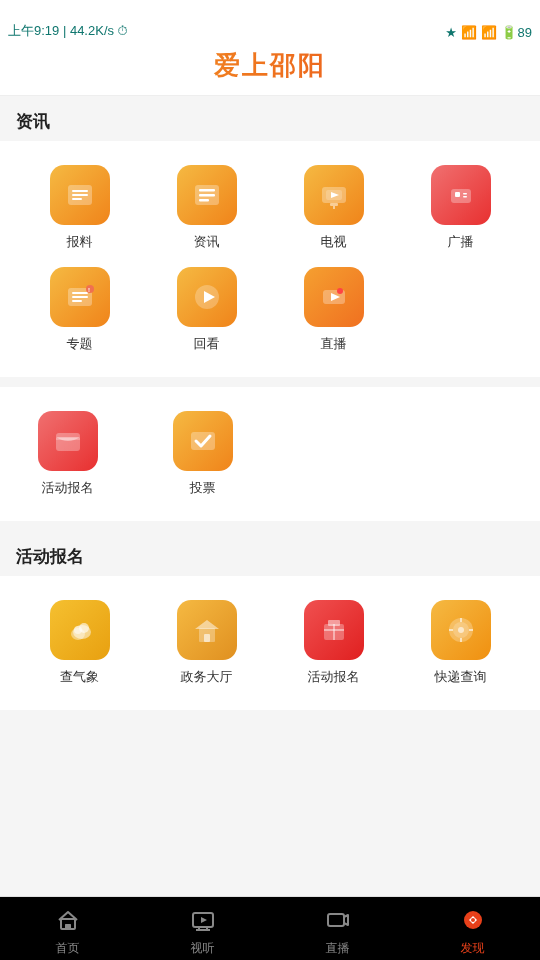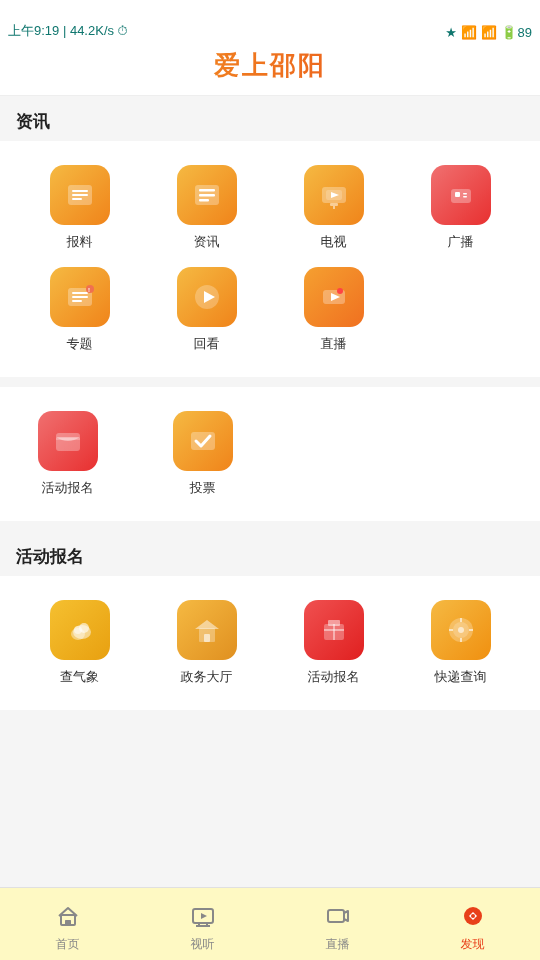--- a/index.html
+++ b/index.html
@@ -116,22 +116,22 @@
     .icon-weather { background: linear-gradient(135deg, #f5c030, #e8a010); }
     .icon-express { background: linear-gradient(135deg, #f05050, #e02020); }
     .icon-movie { background: linear-gradient(135deg, #f5b942, #f09010); }
 
     
     .bottom-nav {
       position: fixed;
       bottom: 0;
       left: 0;
       width: 540px;
-      height: 73px;
-      background: #fef9c3;
+      height: 64px;
+      background: #000000;
       border-top: 1px solid #e0e0e0;
       display: flex;
       align-items: center;
     }
     .nav-item {
       flex: 1;
       display: flex;
       flex-direction: column;
       align-items: center;
       gap: 4px;

